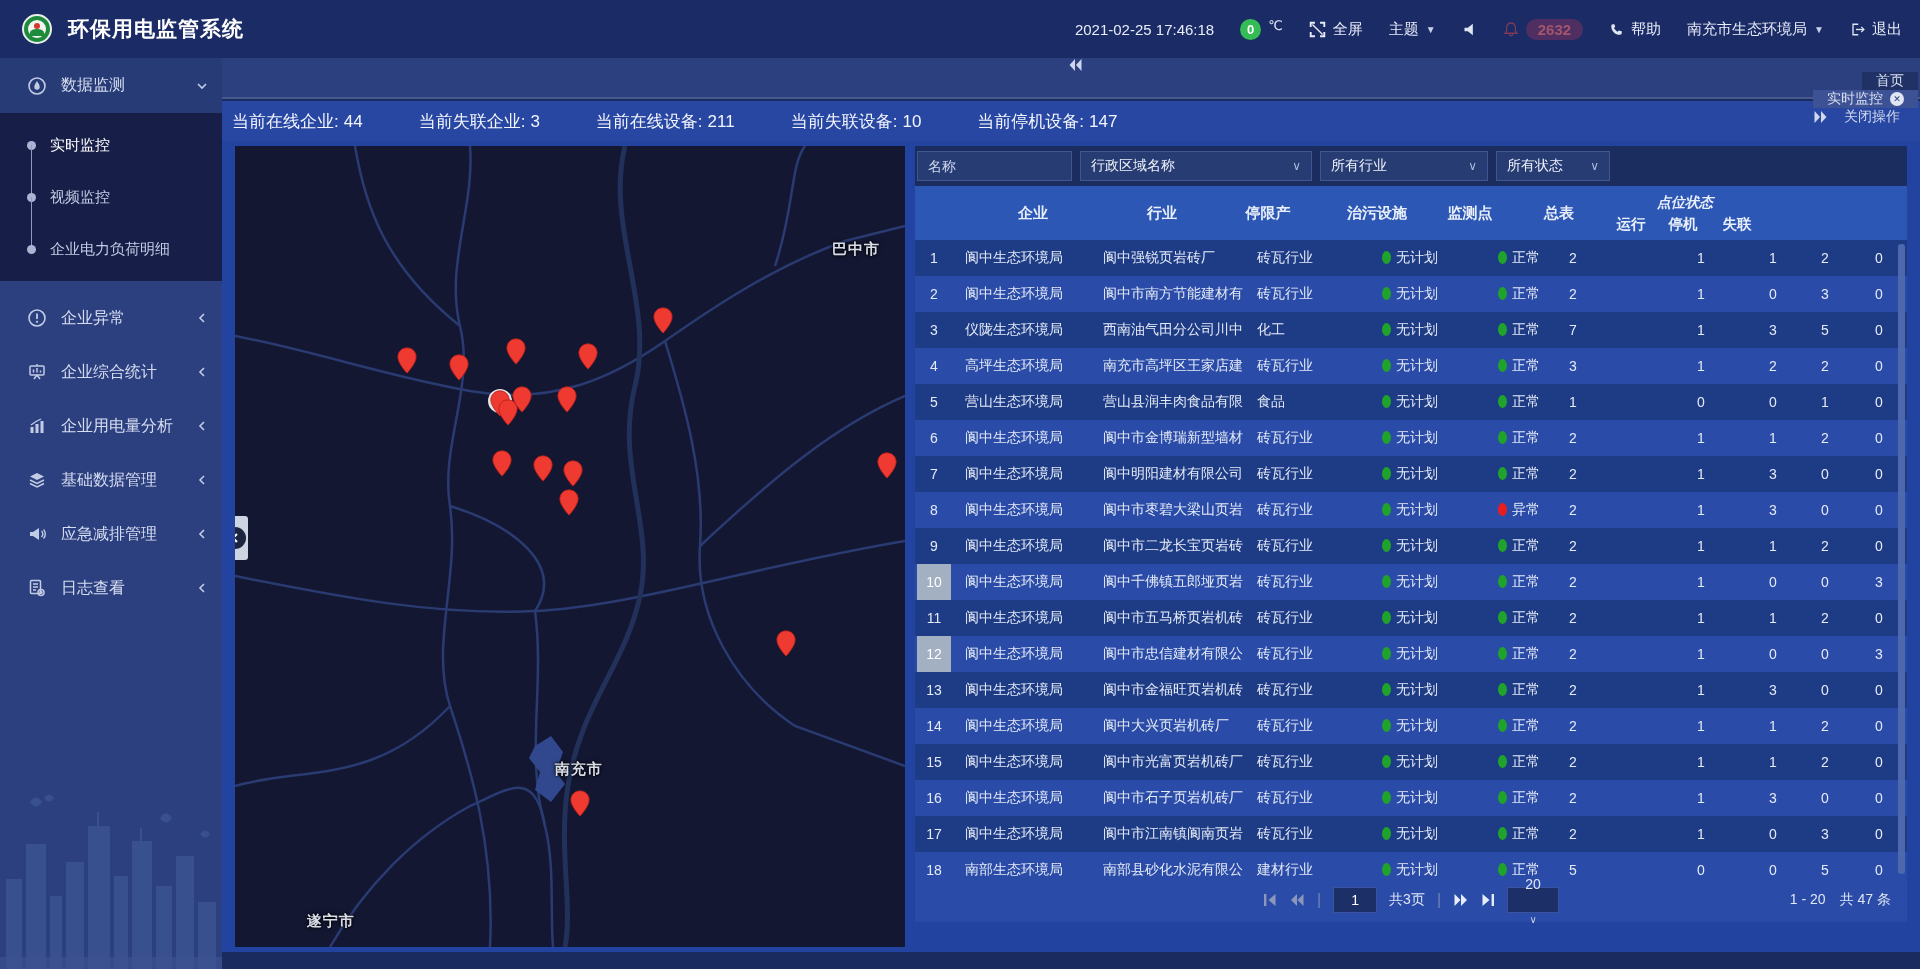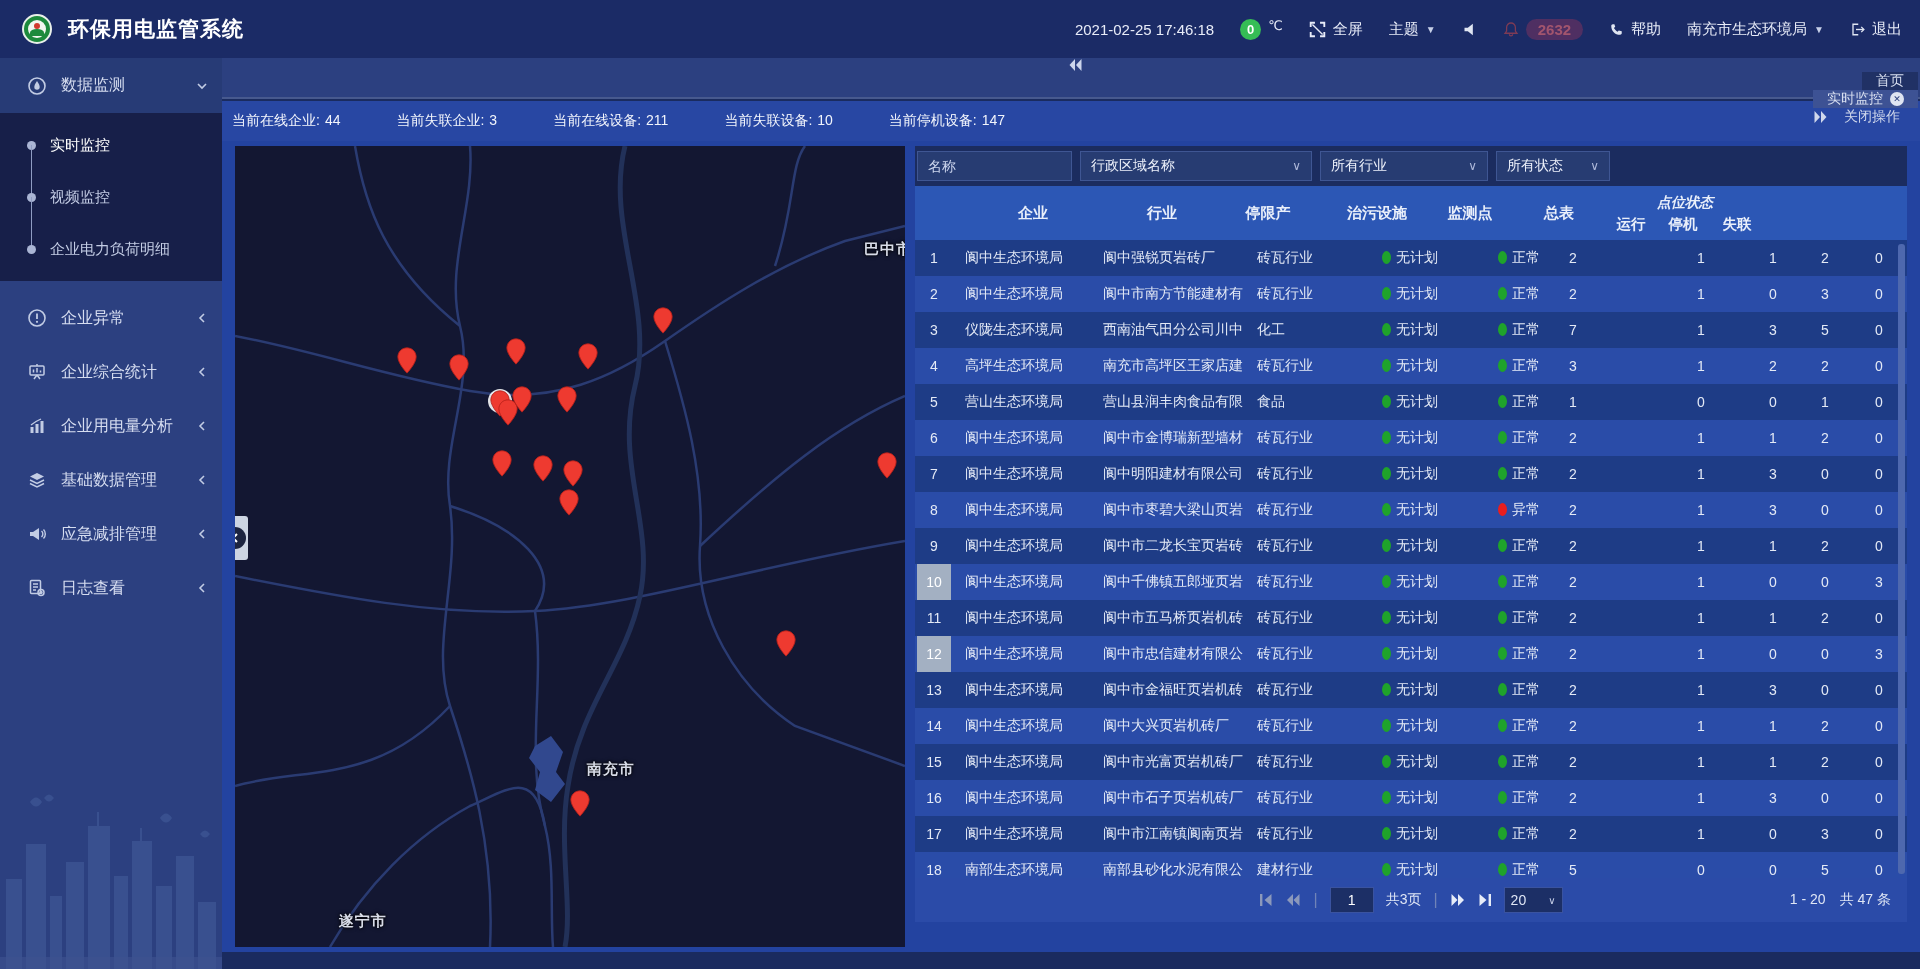--- a/index.html
+++ b/index.html
@@ -41,30 +41,30 @@
   
   .tabbar { position:absolute; left:222px; top:58px; right:0; height:41px; background:#2c4080; border-bottom:2px solid #47598e; display:flex; align-items:center; z-index:10;flex-direction:column; }
   .tabbar .arrow-btn { margin:0 10px 0 18px; color:#ccd5ec; cursor:pointer; }
   .tab { height:33px; display:flex; align-items:center; padding:0 14px; font-size:14px; color:#d8dff0; background:#203165; margin-right:2px; cursor:pointer; align-self:flex-end; }
   .tab.active { background:#3d5294; }
   .tab .close { width:14px; height:14px; border-radius:50%; background:#dfe5f2; color:#2a3e7c; font-size:9px; font-weight:bold; display:flex; align-items:center; justify-content:center; margin-left:7px; }
   .tab-ops { margin-left:auto; display:flex; align-items:center; gap:16px; margin-right:20px; color:#d0d8ec; font-size:14px; cursor:pointer; }
 
   
   .statsbar { position:absolute; left:222px; top:101px; right:0; height:40px; background:#2847a3; display:flex; align-items:center; padding-left:10px; z-index:5; }
-  .stat { font-size:14px; color:#f2f5fc; margin-right:56px; white-space:nowrap;text-align:right; }
+  .stat { font-size:17px; color:#f2f5fc; margin-right:56px; white-space:nowrap;text-align:right; }
   .stat .v { margin-left:5px; }
 
   
   .content { position:absolute; left:222px; top:141px; right:0; bottom:17px; background:#2343a0; }
 
   
   .map { position:absolute; left:13px; top:5px; width:670px; height:801px; background:#131732; overflow:hidden; }
   .map .roads { position:absolute; inset:0; }
-  .city-label { position:absolute; transform:translate(-50%,-50%); color:#d8dce8; font-size:15px; font-weight:bold; letter-spacing:1px; text-shadow:0 0 4px #000, 0 0 2px #000; white-space:nowrap;margin-left:32px; }
+  .city-label { position:absolute; transform:translate(-50%,-50%); color:#d8dce8; font-size:15px; font-weight:bold; letter-spacing:1px; text-shadow:0 0 4px #000, 0 0 2px #000; white-space:nowrap; }
   .pin { position:absolute; width:21px; height:27px; transform:translate(-50%,-100%); z-index:4; cursor:pointer; }
   .halo { position:absolute; width:24px; height:24px; border-radius:50%; background:rgba(255,255,255,.88); transform:translate(-50%,-50%); z-index:3; }
   .collapse-btn { position:absolute; left:-13px; top:370px; width:26px; height:44px; background:#cdd5e3; border-radius:3px; display:flex; align-items:center; justify-content:center; z-index:6; cursor:pointer; }
   .collapse-btn .circ { width:22px; height:22px; border-radius:50%; background:#1c2440; display:flex; align-items:center; justify-content:center; }
 
   
   .panel { position:absolute; left:693px; top:5px; width:992px; display:flex; flex-direction:column; }
   .filterbar { height:40px; background:#1b2c5f; display:flex; align-items:center; gap:8px; padding:0 0 0 2px; }
   .f-input { width:155px; height:30px; background:#273c72; border:1px solid #3f5693; color:#eef2fb; font-size:14px; padding:0 10px; outline:none; font-family:inherit; }
   .f-input::placeholder { color:#cdd6ee; opacity:1; }
@@ -102,21 +102,21 @@
   .vscroll { position:absolute; right:2px; top:4px; bottom:4px; width:7px; border-radius:3px; background:#4e68ae; }
 
   
   .pagination { height:44px; background:#2b4ba8; display:flex; align-items:center; justify-content:center; position:relative; color:#dfe6f5; font-size:14px; }
   .pg-group { display:flex; align-items:center; gap:12px; }
   .pg-ico { cursor:pointer; display:flex; }
   .pg-ico.disabled { color:#8b98bb; }
   .pg-ico.enabled { color:#e6ecf8; }
   .pg-div { color:#7083b8; font-size:16px; }
   .pg-input { width:44px; height:26px; background:#1c2f66; border:1px solid #3a53a0; color:#fff; text-align:center; font-size:14px; outline:none; font-family:inherit; }
-  .pg-size { height:26px; min-width:52px; background:#1c2f66; border:1px solid #3a53a0; display:flex; align-items:center; justify-content:center; gap:22px; padding:0 6px; cursor:pointer; }
+  .pg-size { height:26px; min-width:52px; background:#1c2f66; border:1px solid #3a53a0; display:flex; align-items:center; justify-content:center; gap:22px; padding:0 6px; cursor:pointer;flex-direction:column; }
   .pg-range { position:absolute; right:16px; display:flex; gap:14px; }
 </style>
 </head>
 <body>
 
 <div class="header">
   <div class="logo">
       <div class="inner"></div>
     </div>
   <div class="app-title">环保用电监管系统</div>

